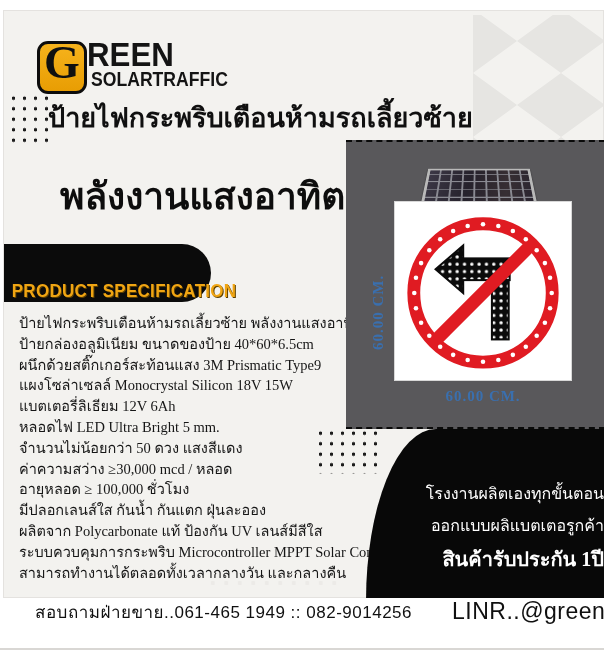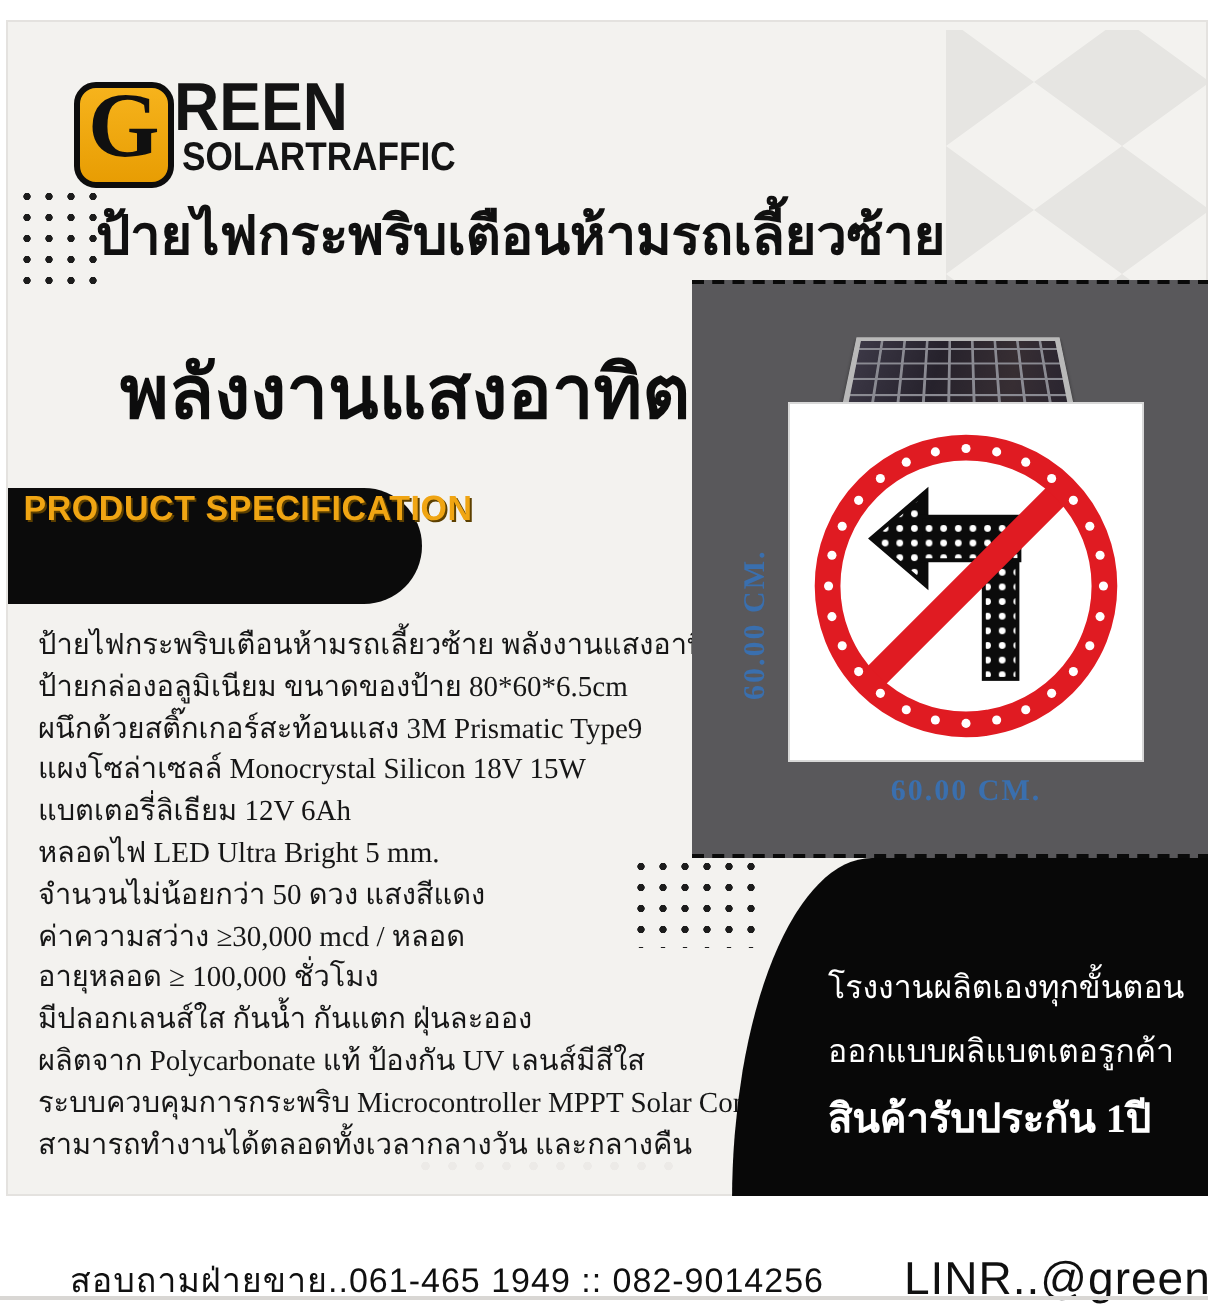--- a/index.html
+++ b/index.html
@@ -22,48 +22,48 @@
   .dots{background-image:radial-gradient(circle,#1c1c1c 1.7px,transparent 2px);background-size:11px 10.5px;}
   .dots-left{position:absolute;left:4px;top:82px;width:42px;height:52px;}
   .dots-mid{position:absolute;left:311px;top:417px;width:66px;height:46px;}
   .dots-row-faint{position:absolute;left:202px;top:567px;width:138px;height:10px;background-image:radial-gradient(circle,#eceae7 2px,transparent 2.3px);background-size:13.5px 10px;}
 
   
   .headline{position:absolute;left:44px;top:85px;font-family:"Liberation Serif",serif;font-weight:700;font-size:27px;color:#101010;white-space:nowrap;}
   .subheadline{position:absolute;left:56px;top:155px;font-family:"Liberation Serif",serif;font-weight:700;font-size:37px;color:#0d0d0d;white-space:nowrap;}
 
   
-  .ribbon{position:absolute;left:0;top:233px;width:207px;height:58px;background:#0b0b0b;border-radius:0 30px 30px 0;display:flex;align-items:flex-start;}
+  .ribbon{position:absolute;left:0;top:233px;width:207px;height:58px;background:#0b0b0b;border-radius:0 30px 30px 0;display:flex;align-items:flex-end;}
   .ribbon span{padding-left:8px;color:#f0a513;font-weight:800;font-size:17.5px;letter-spacing:.3px;white-space:nowrap;text-shadow:1px 1px 0 #5d4000;transform:scaleX(.97);transform-origin:left center;}
 
   
   .specs{position:absolute;left:15px;top:302px;width:345px;font-family:"Liberation Serif",serif;font-size:14.5px;line-height:20.8px;color:#161616;}
   .spec-line{white-space:nowrap;}
 
   
   .product-panel{position:absolute;left:342px;top:129px;width:259px;height:289px;background:#59585b;border-top:2px dashed #0a0a0a;border-bottom:2px dashed #0a0a0a;box-sizing:border-box;}
   .solar-panel{position:absolute;left:74px;top:8px;width:118px;height:58px;transform:perspective(220px) rotateX(38deg);transform-origin:center bottom;background:
      repeating-linear-gradient(90deg,transparent 0 11.5px,#8a8a92 11.5px 13px),
      repeating-linear-gradient(0deg,transparent 0 10px,#8a8a92 10px 11.5px),
      linear-gradient(100deg,#3c3846 0%,#26222c 40%,#372e33 75%,#2a2530 100%);
      border:3px solid #b9b9b9;box-sizing:border-box;box-shadow:0 2px 2px rgba(0,0,0,.4);}
   .sign{position:absolute;left:48px;top:59px;width:178px;height:180px;background:#ffffff;border:1px solid #d8d8d8;box-sizing:border-box;}
   .sign svg{display:block;width:100%;height:100%;}
   .dim-v{position:absolute;left:24px;top:208px;transform:rotate(-90deg);transform-origin:0 0;font-family:"Liberation Serif",serif;font-weight:700;font-size:15px;letter-spacing:1px;color:#3a6fae;white-space:nowrap;}
   .dim-h{position:absolute;left:48px;top:246px;width:178px;text-align:center;font-family:"Liberation Serif",serif;font-weight:700;font-size:15px;letter-spacing:1px;color:#3a6fae;}
 
   
   .badge{position:absolute;left:362px;top:418px;width:242px;height:172px;background:#080808;border-top-left-radius:70px 172px;color:#ffffff;}
-  .badge div{position:absolute;left:48px;right:4px;text-align:left;white-space:nowrap;}
+  .badge div{position:absolute;left:48px;right:4px;text-align:right;white-space:nowrap;}
   .badge-line1{top:52px;font-size:16px;}
   .badge-line2{top:84px;font-size:16px;}
   .badge-line3{top:114px;font-size:20px;font-weight:700;font-family:Liberation Serif, serif;}
 
   
-  .footer{position:absolute;left:0;top:598px;width:604px;height:55px;background:#ffffff;display:flex;align-items:flex-end;color:#101010;}
+  .footer{position:absolute;left:0;top:598px;width:604px;height:55px;background:#ffffff;display:flex;align-items:flex-start;color:#101010;}
   .footer .contact{margin-left:35px;font-size:17px;letter-spacing:.5px;white-space:nowrap;}
   .footer .line-id{margin-left:40px;font-size:23px;letter-spacing:.5px;white-space:nowrap;}
   .bottom-line{position:absolute;left:0;top:648px;width:604px;height:2px;background:#d9d7d4;}
 </style>
 </head>
 <body>
 
 <div class="content-panel">
 
   <svg class="tri-pattern" viewBox="0 0 130 132" preserveAspectRatio="none">
@@ -88,21 +88,21 @@
 
   <div class="headline">ป้ายไฟกระพริบเตือนห้ามรถเลี้ยวซ้าย</div>
   <div class="subheadline">พลังงานแสงอาทิตย์</div>
 
   <div class="ribbon">
     <span>PRODUCT SPECIFICATION</span>
   </div>
 
   <div class="specs">
     <div class="spec-line">ป้ายไฟกระพริบเตือนห้ามรถเลี้ยวซ้าย พลังงานแสงอาทิตย์</div>
-    <div class="spec-line">ป้ายกล่องอลูมิเนียม ขนาดของป้าย 80*60*6.5cm</div>
+    <div class="spec-line">ป้ายกล่องอลูมิเนียม ขนาดของป้าย 40*60*6.5cm</div>
     <div class="spec-line">ผนึกด้วยสติ๊กเกอร์สะท้อนแสง  3M Prismatic Type9</div>
     <div class="spec-line">แผงโซล่าเซลล์ Monocrystal Silicon 18V 15W</div>
     <div class="spec-line">แบตเตอรี่ลิเธียม 12V 6Ah</div>
     <div class="spec-line">หลอดไฟ LED Ultra Bright 5 mm.</div>
     <div class="spec-line">จำนวนไม่น้อยกว่า 50 ดวง แสงสีแดง</div>
     <div class="spec-line">ค่าความสว่าง ≥30,000 mcd / หลอด</div>
     <div class="spec-line">อายุหลอด ≥ 100,000 ชั่วโมง</div>
     <div class="spec-line">มีปลอกเลนส์ใส กันน้ำ กันแตก ฝุ่นละออง</div>
     <div class="spec-line">ผลิตจาก Polycarbonate แท้ ป้องกัน UV เลนส์มีสีใส</div>
     <div class="spec-line">ระบบควบคุมการกระพริบ Microcontroller MPPT Solar Control</div>

